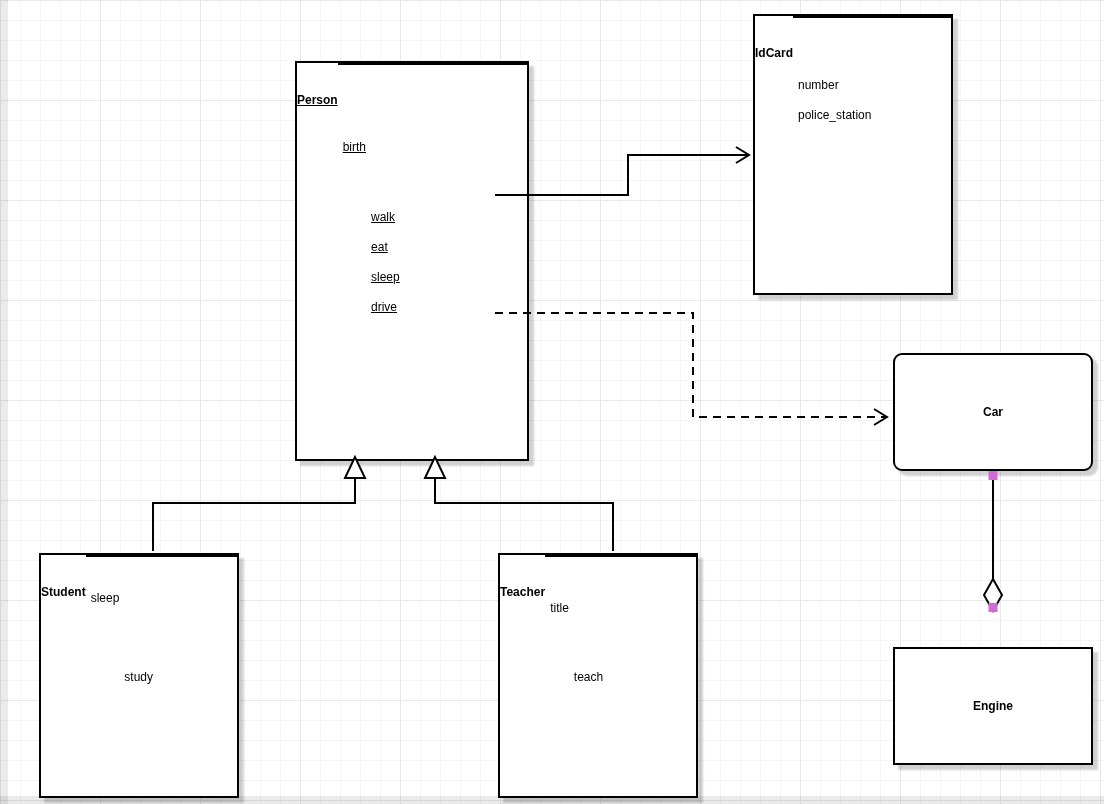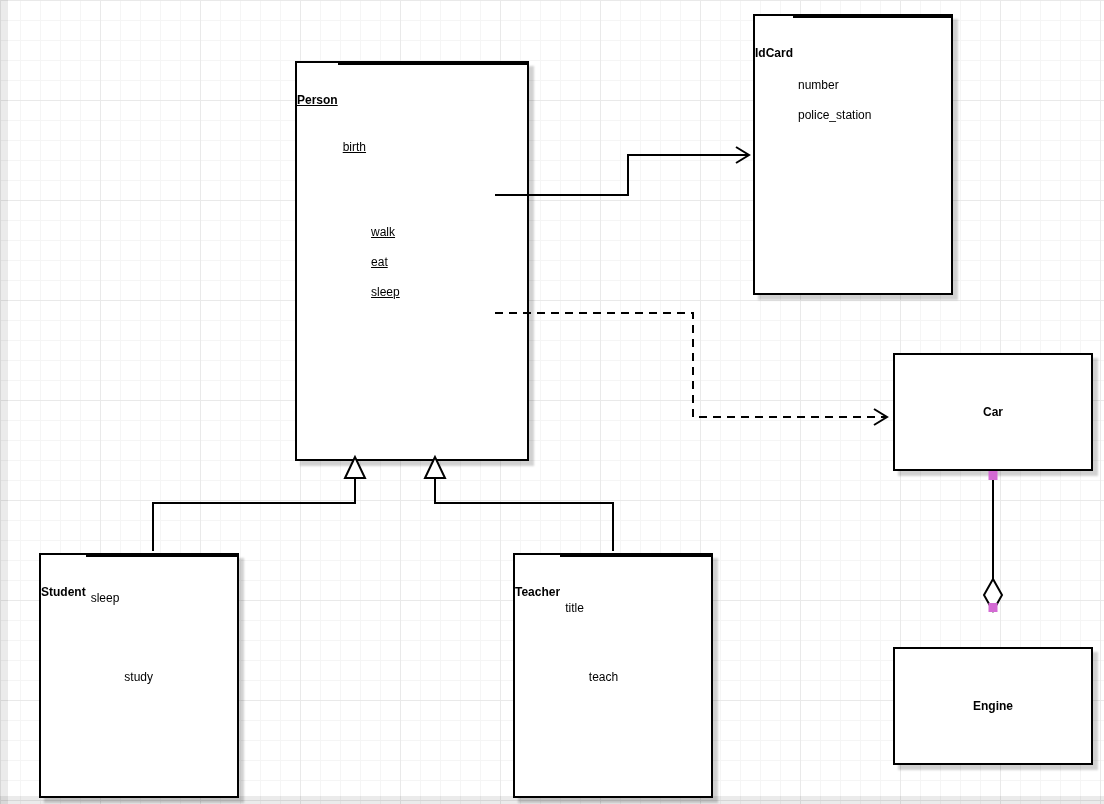--- a/index.html
+++ b/index.html
@@ -96,51 +96,52 @@
 
   <div class="uml-class" style="left:295px; top:61px; width:234px; height:400px;text-decoration:underline;">
     <div class="uml-title" style="height:73px">Person</div>
     <div class="uml-section" style="height:165px">
       <div>birth</div>
     </div>
     <div class="uml-section" style="flex:1">
       <div>walk</div>
       <div>eat</div>
       <div>sleep</div>
+      <div>drive</div>
     </div>
   </div>
 
   <div class="uml-class" style="left:753px; top:14px; width:200px; height:281px;">
     <div class="uml-title" style="height:74px">IdCard</div>
     <div class="uml-section" style="height:165px">
       <div>number</div>
       <div>police_station</div>
     </div>
     <div class="uml-section" style="flex:1"></div>
   </div>
 
-  <div class="uml-class" style="left:893px; top:353px; width:200px; height:118px;">
+  <div class="uml-class" style="left:893px; top:353px; width:200px; height:118px;border-radius:9px;">
     <div class="uml-title-only">Car</div>
   </div>
 
   <div class="uml-class" style="left:893px; top:613px; width:200px; height:118px;margin-top:34px;">
     <div class="uml-title-only">Engine</div>
   </div>
 
   <div class="uml-class" style="left:39px; top:553px; width:200px; height:245px;">
     <div class="uml-title" style="height:73px">Student</div>
     <div class="uml-section" style="height:84px">
       <div>sleep</div>
     </div>
     <div class="uml-section" style="flex:1">
       <div>study</div>
     </div>
   </div>
 
-  <div class="uml-class" style="left:513px; top:553px; width:200px; height:245px;">
+  <div class="uml-class" style="left:498px; top:553px; width:200px; height:245px;">
     <div class="uml-title" style="height:73px">Teacher</div>
     <div class="uml-section" style="height:103px">
       <div>title</div>
     </div>
     <div class="uml-section" style="flex:1">
       <div>teach</div>
     </div>
   </div>
 
   <div class="edge-strip-left"></div>

